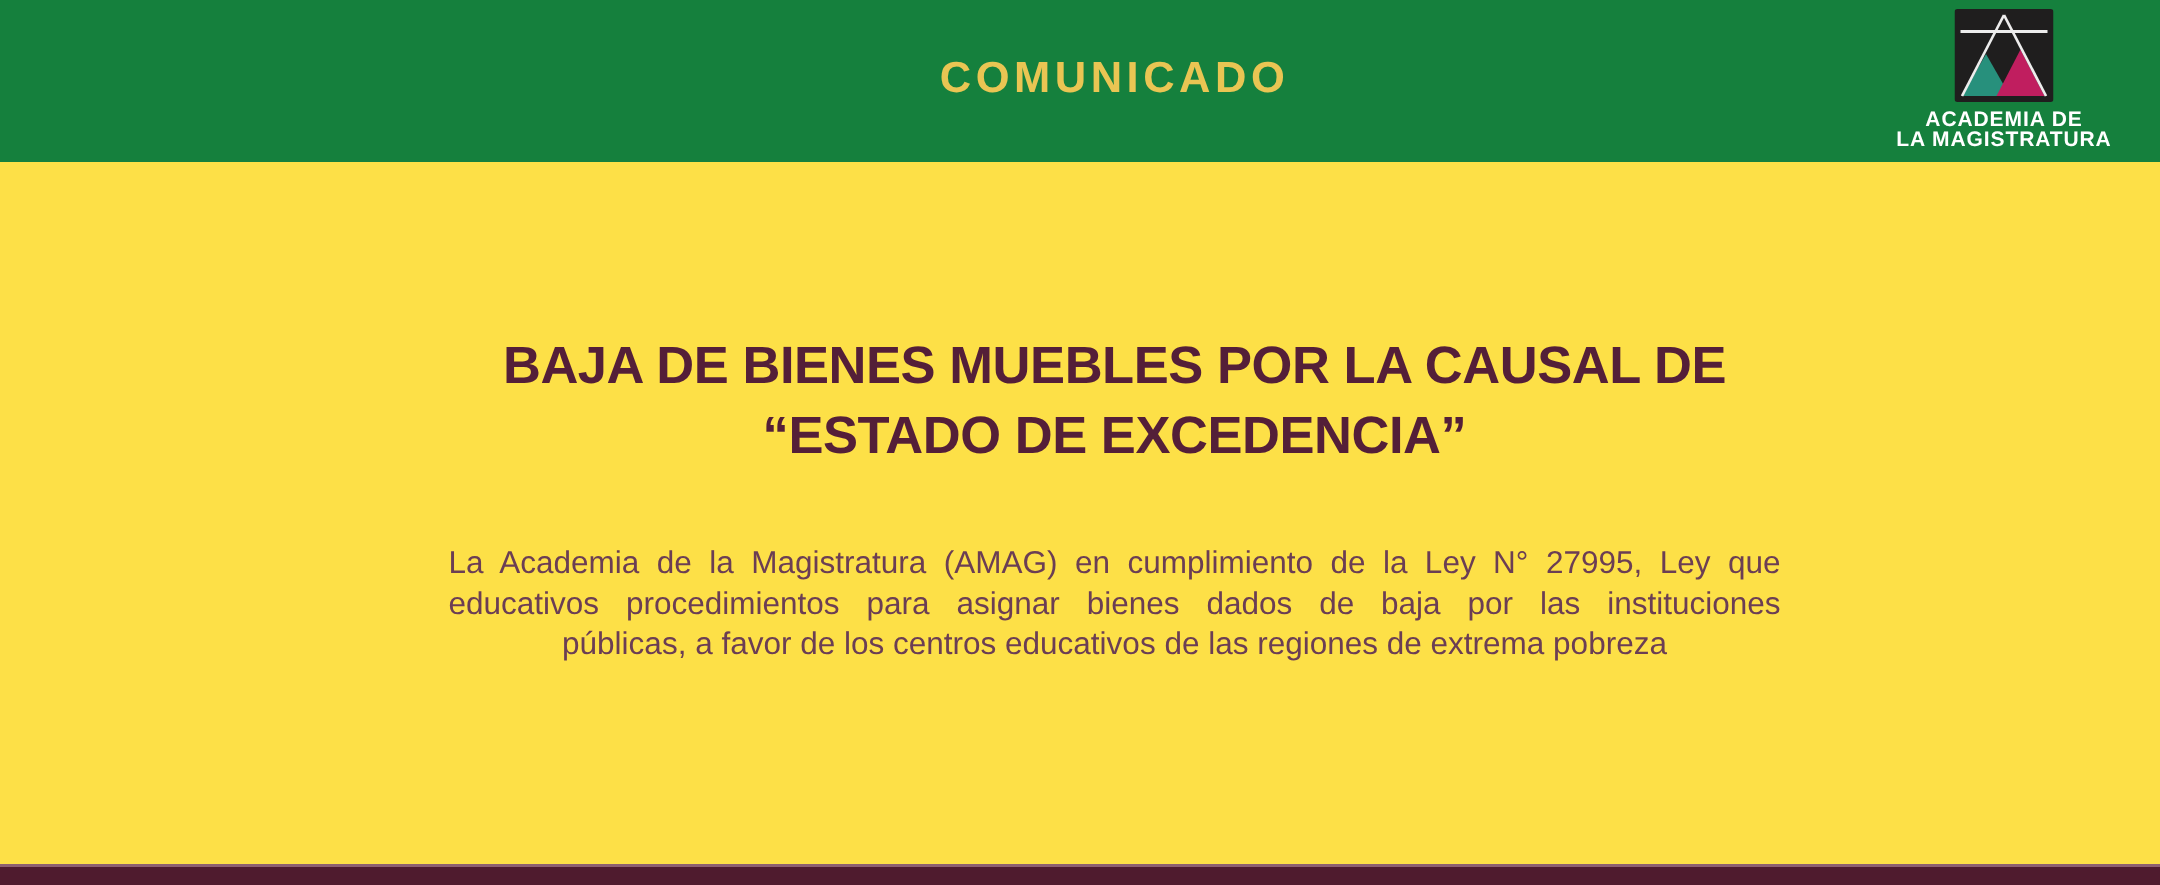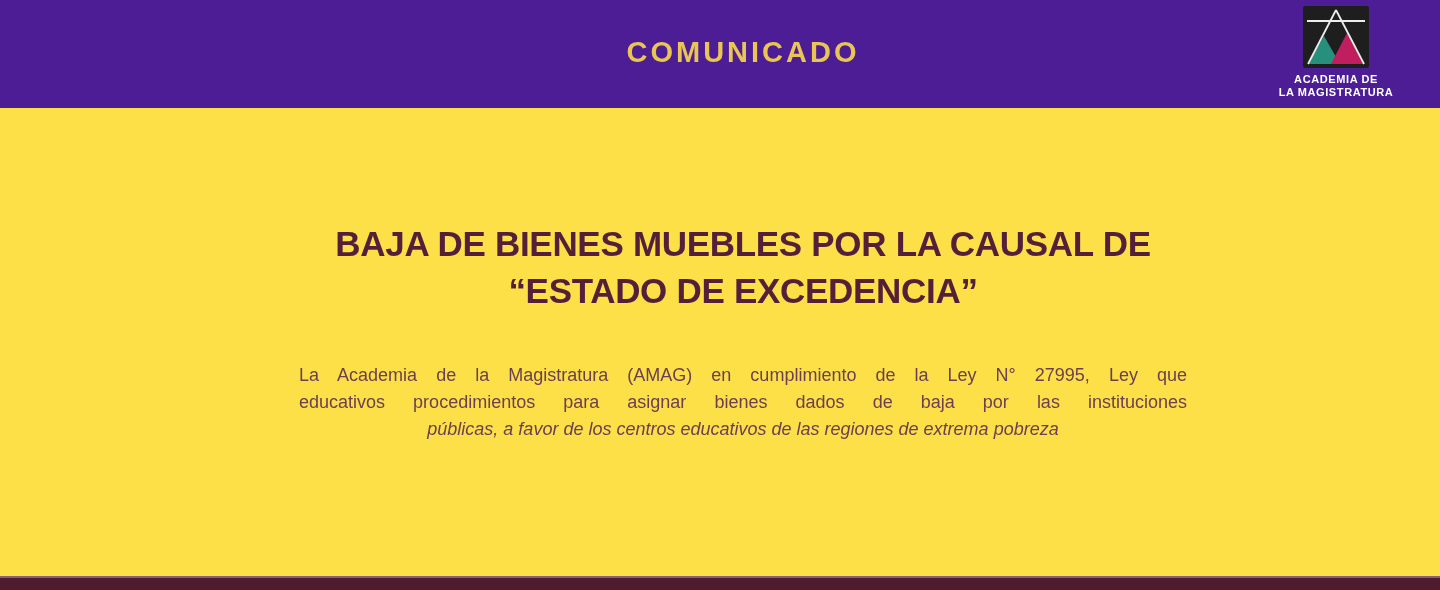--- a/index.html
+++ b/index.html
@@ -5,21 +5,21 @@
   * { margin: 0; padding: 0; box-sizing: border-box; }
   html, body { width: 1440px; height: 590px; overflow: hidden; background: #ffffff; }
   body { font-family: "Liberation Sans", sans-serif; }
 
   .page { width: 1440px; height: 590px; display: flex; flex-direction: column; }
 
   
   .header-bar {
     position: relative;
     height: 108px;
-    background: #4c1d95;
+    background: #15803d;
     flex: 0 0 auto;
   }
   .header-title {
     position: absolute;
     left: 0; right: 0;
     top: 36px;
     text-align: center;
     transform: translateX(23px);
     color: #E9C553;
     font-size: 29px;
@@ -33,21 +33,21 @@
     width: 120px;
     display: flex;
     flex-direction: column;
     align-items: center;
   }
   .logo-square { width: 66px; height: 62px; display: block; }
   .logo-text {
     margin-top: 5px;
     color: #ffffff;
     font-weight: bold;
-    font-size: 11px;
+    font-size: 14px;
     letter-spacing: 0.6px;
     line-height: 13px;
     text-align: center;
     white-space: nowrap;
   }
 
   
   .main-area {
     flex: 1 1 auto;
     background: #fde047;
@@ -64,26 +64,26 @@
     font-weight: bold;
     line-height: 47px;
     letter-spacing: -0.3px;
   }
   .headline .h-line { display: block; }
 
   .paragraph {
     width: 888px;
     margin: 48px auto 0 auto;
     color: #6B3E54;
-    font-size: 18px;
+    font-size: 21px;
     line-height: 27px;
   }
   .p-line { display: block; }
   .p-line.justify { text-align: justify; text-align-last: justify; }
-  .p-line.center { text-align: center; font-style: italic; }
+  .p-line.center { text-align: center; }
 
   
   .footer-bar {
     flex: 0 0 auto;
     height: 14px;
     background: #4F1B2E;
     border-top: 2px solid #8D6070;
   }
 </style>
 </head>

